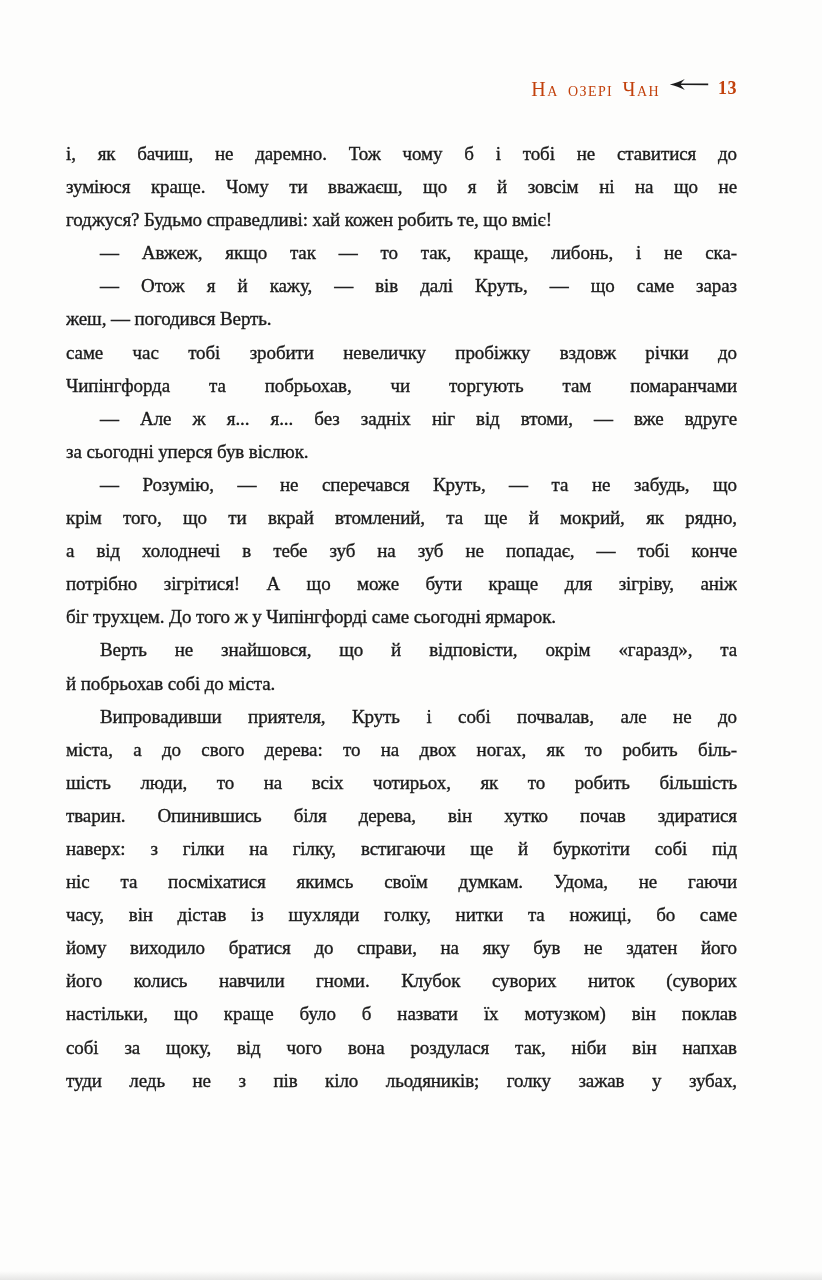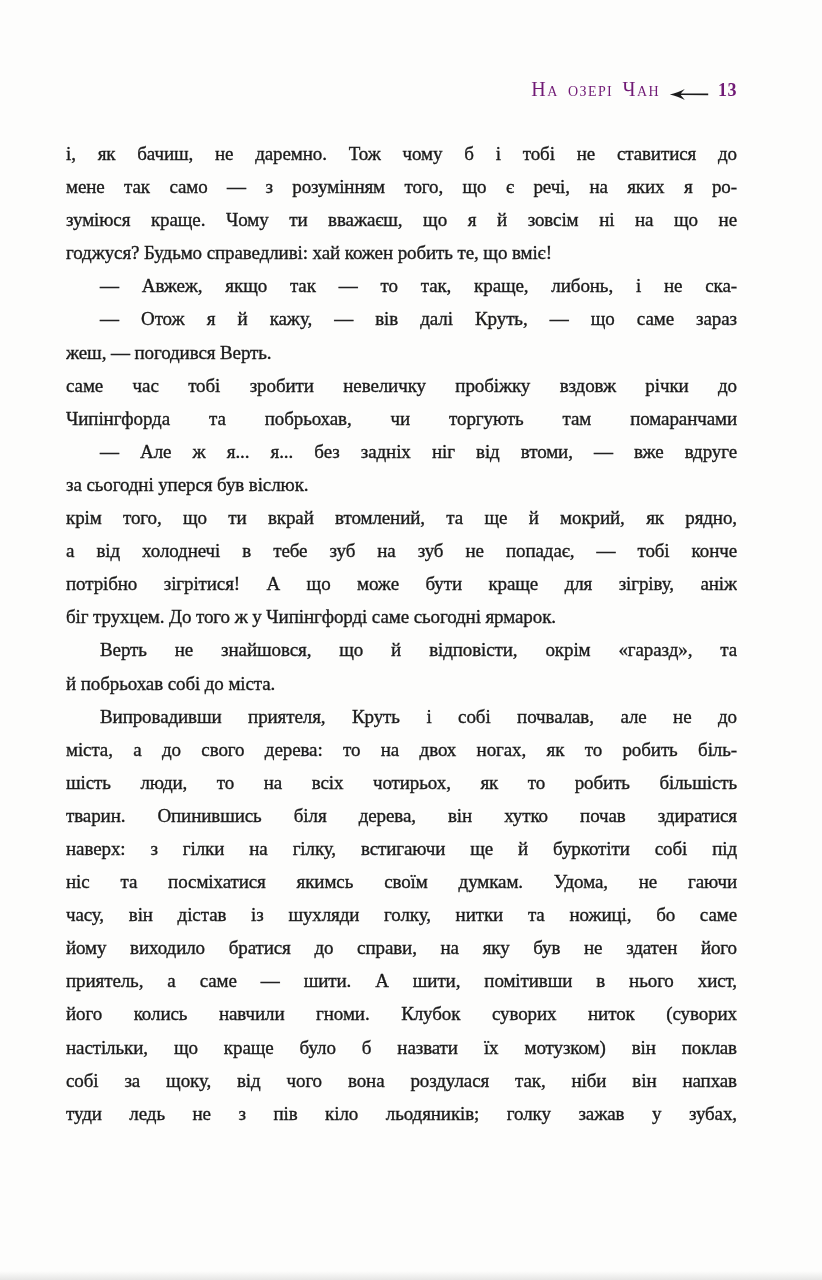--- a/index.html
+++ b/index.html
@@ -14,22 +14,22 @@
     overflow:hidden;
   }
   .page{
     position:absolute;inset:0;
     background:var(--bg);
     color:var(--ink);
   }
   .header{
     position:absolute;
     top:78px;right:85px;
-    display:flex;align-items:flex-end;gap:9px;
-    color:#701a75;
+    display:flex;align-items:flex-start;gap:9px;
+    color:#c2410c;
   }
   .running-title{
     font-variant:small-caps;
     font-variant-caps:small-caps;
     font-size:20px;
     letter-spacing:1.4px;
     word-spacing:3px;
     white-space:nowrap;
   }
   .ornament{
@@ -85,45 +85,44 @@
                L39.2 7.2
                L11.7 7.0
                C12.3 7.8 13.4 9.1 15.8 11.9
                C11 9.6 6 7.8 0.8 6.5 Z"></path>
     </svg>
     <span class="page-number">13</span>
   </div>
 
   <div class="text-block" id="text-block">
       <div class="line">і, як бачиш, не даремно. Тож чому б і тобі не ставитися до</div>
-      <div class="line">мене так само — з розумінням того, що є речі, на яких я ро-</div>
       <div class="line">зуміюся краще. Чому ти вважаєш, що я й зовсім ні на що не</div>
       <div class="line para-end">годжуся? Будьмо справедливі: хай кожен робить те, що вміє!</div>
       <div class="line indent">— Авжеж, якщо так — то так, краще, либонь, і не ска-</div>
       <div class="line indent">— Отож я й кажу, — вів далі Круть, — що саме зараз</div>
       <div class="line para-end">жеш, — погодився Верть.</div>
       <div class="line">саме час тобі зробити невеличку пробіжку вздовж річки до</div>
       <div class="line">Чипінгфорда та побрьохав, чи торгують там помаранчами</div>
       <div class="line indent">— Але ж я... я... без задніх ніг від втоми, — вже вдруге</div>
       <div class="line para-end">за сьогодні уперся був віслюк.</div>
+      <div class="line indent">— Розумію, — не сперечався Круть, — та не забудь, що</div>
       <div class="line">крім того, що ти вкрай втомлений, та ще й мокрий, як рядно,</div>
       <div class="line">а від холоднечі в тебе зуб на зуб не попадає, — тобі конче</div>
       <div class="line">потрібно зігрітися! А що може бути краще для зігріву, аніж</div>
       <div class="line para-end">біг трухцем. До того ж у Чипінгфорді саме сьогодні ярмарок.</div>
       <div class="line indent">Верть не знайшовся, що й відповісти, окрім «гаразд», та</div>
       <div class="line para-end">й побрьохав собі до міста.</div>
       <div class="line indent">Випровадивши приятеля, Круть і собі почвалав, але не до</div>
       <div class="line">міста, а до свого дерева: то на двох ногах, як то робить біль-</div>
       <div class="line">шість люди, то на всіх чотирьох, як то робить більшість</div>
       <div class="line">тварин. Опинившись біля дерева, він хутко почав здиратися</div>
       <div class="line">наверх: з гілки на гілку, встигаючи ще й буркотіти собі під</div>
       <div class="line">ніс та посміхатися якимсь своїм думкам. Удома, не гаючи</div>
       <div class="line">часу, він дістав із шухляди голку, нитки та ножиці, бо саме</div>
       <div class="line">йому виходило братися до справи, на яку був не здатен його</div>
-      <div class="line">приятель, а саме — шити. А шити, помітивши в нього хист,</div>
       <div class="line">його колись навчили гноми. Клубок суворих ниток (суворих</div>
       <div class="line">настільки, що краще було б назвати їх мотузком) він поклав</div>
       <div class="line">собі за щоку, від чого вона роздулася так, ніби він напхав</div>
       <div class="line">туди ледь не з пів кіло льодяників; голку зажав у зубах,</div>
     </div>
 
   <div class="bottom-shadow"></div>
 
 </div>
 

